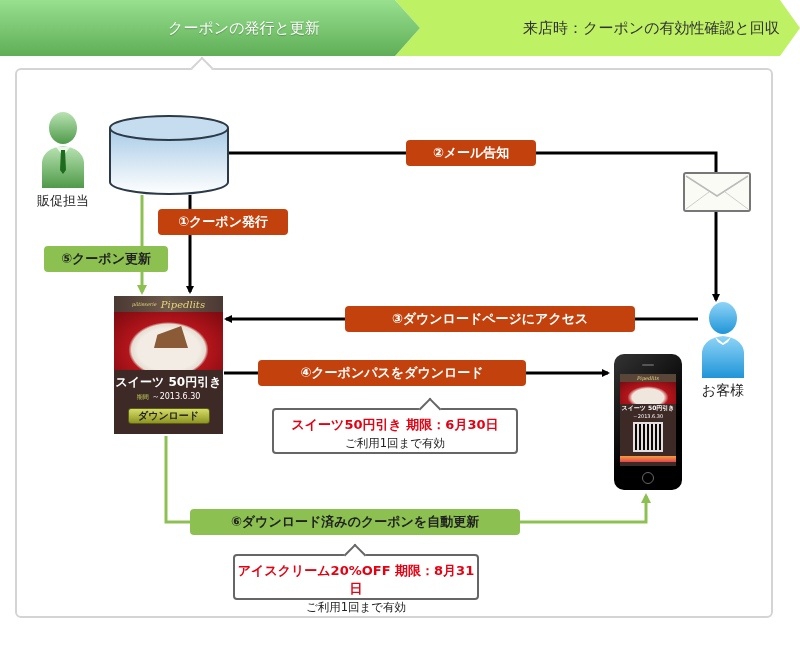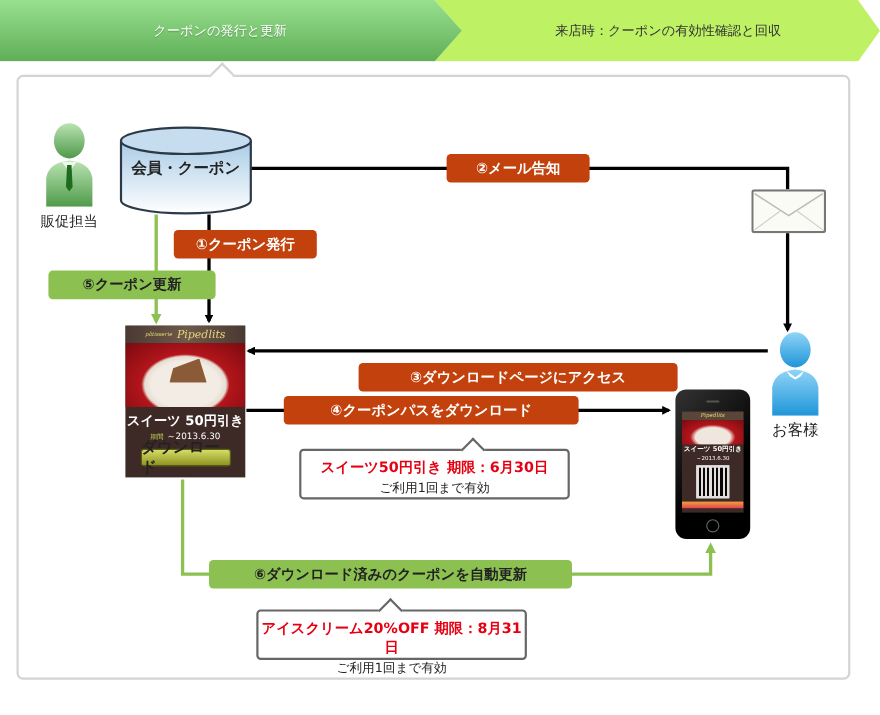--- a/index.html
+++ b/index.html
@@ -2,21 +2,21 @@
 <html><head>
 <meta charset="utf-8">
 <style>
   html, body { margin:0; padding:0; background:#ffffff; }
   body { width:800px; height:650px; position:relative; overflow:hidden;
          font-family:"DejaVu Sans", "Liberation Sans", sans-serif; }
   .abs { position:absolute; }
 
   
   .tab { position:absolute; top:0; height:56px; display:flex; align-items:center; justify-content:center;
-         font-size:12px; }
+         font-size:15px;padding-left:44px; }
   .tab-active { left:0; width:420px; color:#fff;
          background:linear-gradient(#98e08e,#5fae57);
          clip-path:polygon(0 0, 395px 0, 420px 28px, 395px 56px, 0 56px); }
   .tab-active span { margin-right:20px; text-shadow:0 1px 1px rgba(0,0,0,0.25); }
   .tab-inactive { left:395px; width:405px; color:#333; background:#bef264;
          clip-path:polygon(0 56px, 25px 28px, 0 0, 385px 0, 405px 28px, 385px 56px); }
   .tab-inactive span { margin-left:20px; }
 
   
   .panel { position:absolute; left:15px; top:68px; width:758px; height:550px;
@@ -44,21 +44,21 @@
   .coupon { position:absolute; left:114px; top:296px; width:109px; height:138px; background:#3d2a26; overflow:hidden; }
   .coupon .hdr { height:16px; background:linear-gradient(90deg,#4a3833,#6e5a4a,#4a3833); color:#e7d77a;
                  font-family:"DejaVu Serif", serif; font-style:italic; font-size:10px; display:flex; align-items:center; justify-content:center; }
   .coupon .photo { height:58px; background:radial-gradient(ellipse at 50% 65%, #f2ece4 0 40%, #e6ddd2 48%, #b3151b 52%, #7a0a0f 100%); position:relative; }
   .coupon .cake { position:absolute; left:40px; top:14px; width:34px; height:22px; background:#8b5a37;
                   clip-path:polygon(0 100%, 100% 100%, 80% 0, 10% 40%); }
   .coupon .title { color:#fff; font-size:12px; text-align:center; margin-top:4px; font-weight:bold; }
   .coupon .date { color:#fff; font-size:8px; text-align:center; }
   .coupon .date .tag { color:#c9d35a; font-size:6px; margin-right:3px; }
   .coupon .dlbtn { margin:6px auto 0; width:82px; height:16px; border-radius:3px;
-                   background:linear-gradient(#d6dd67,#8e9420); color:#222; font-size:14px; font-weight:bold;
+                   background:linear-gradient(#d6dd67,#8e9420); color:#222; font-size:10px; font-weight:bold;
                    display:flex; align-items:center; justify-content:center; border:1px solid #5a5d16; box-sizing:border-box; }
 
   
   .phone { position:absolute; left:614px; top:354px; width:68px; height:136px; background:linear-gradient(135deg,#333,#000 60%);
            border-radius:10px; }
   .phone .screen { position:absolute; left:6px; top:20px; width:56px; height:92px; background:#3d2a26; overflow:hidden; }
   .phone .s-hdr { height:8px; background:#5a4639; color:#e7d77a; font-size:5px; font-style:italic; text-align:center;
                   font-family:"DejaVu Serif", serif; line-height:8px; }
   .phone .s-photo { height:22px; background:radial-gradient(ellipse at 50% 70%, #efe7dd 0 40%, #b3151b 52%, #7a0a0f 100%); }
   .phone .s-title { color:#fff; font-size:6px; text-align:center; font-weight:bold; }
@@ -129,29 +129,28 @@
     <defs>
       <linearGradient id="db" x1="0" x2="0" y1="0" y2="1">
           <stop offset="0" stop-color="#a8cbe6"></stop>
           <stop offset="1" stop-color="#ffffff"></stop>
         </linearGradient>
     </defs>
     <path d="M2,14 L2,68 A59,12 0 0 0 120,68 L120,14" fill="url(#db)" stroke="#2c3a48" stroke-width="2"></path>
     <ellipse cx="61" cy="14" rx="59" ry="12" fill="#c6ddef" stroke="#2c3a48" stroke-width="2"></ellipse>
   </svg>
   <div class="abs" style="left:0;top:30px;width:122px;text-align:center;font-size:14px;font-weight:bold;color:#222;line-height:18px;">
-    <div>会員・クーポン</div>
   </div>
 </div>
 
 <div class="lbl-black" style="left:158px;top:209px;width:130px;">①クーポン発行</div>
 <div class="lbl-black" style="left:406px;top:140px;width:130px;">②メール告知</div>
-<div class="lbl-black" style="left:326px;top:306px;width:290px;margin-top:24px;">③ダウンロードページにアクセス</div>
+<div class="lbl-black" style="left:345px;top:306px;width:290px;">③ダウンロードページにアクセス</div>
 <div class="lbl-black" style="left:258px;top:360px;width:268px;">④クーポンパスをダウンロード</div>
-<div class="lbl-green" style="left:44px;top:246px;width:152px;">⑤クーポン更新</div>
+<div class="lbl-green" style="left:44px;top:246px;width:124px;">⑤クーポン更新</div>
 <div class="lbl-green" style="left:190px;top:509px;width:330px;">⑥ダウンロード済みのクーポンを自動更新</div>
 
 <div class="abs" style="left:683px;top:172px;width:68px;height:40px;">
   <svg width="68" height="40">
     <rect x="1" y="1" width="66" height="38" rx="2" fill="#fbfbf6" stroke="#777" stroke-width="2"></rect>
     <polyline points="3,4 34,24 65,4" fill="none" stroke="#bbb" stroke-width="1.5"></polyline>
     <line x1="3" y1="37" x2="26" y2="20" stroke="#ccc" stroke-width="1"></line>
     <line x1="65" y1="37" x2="42" y2="20" stroke="#ccc" stroke-width="1"></line>
   </svg>
 </div>

